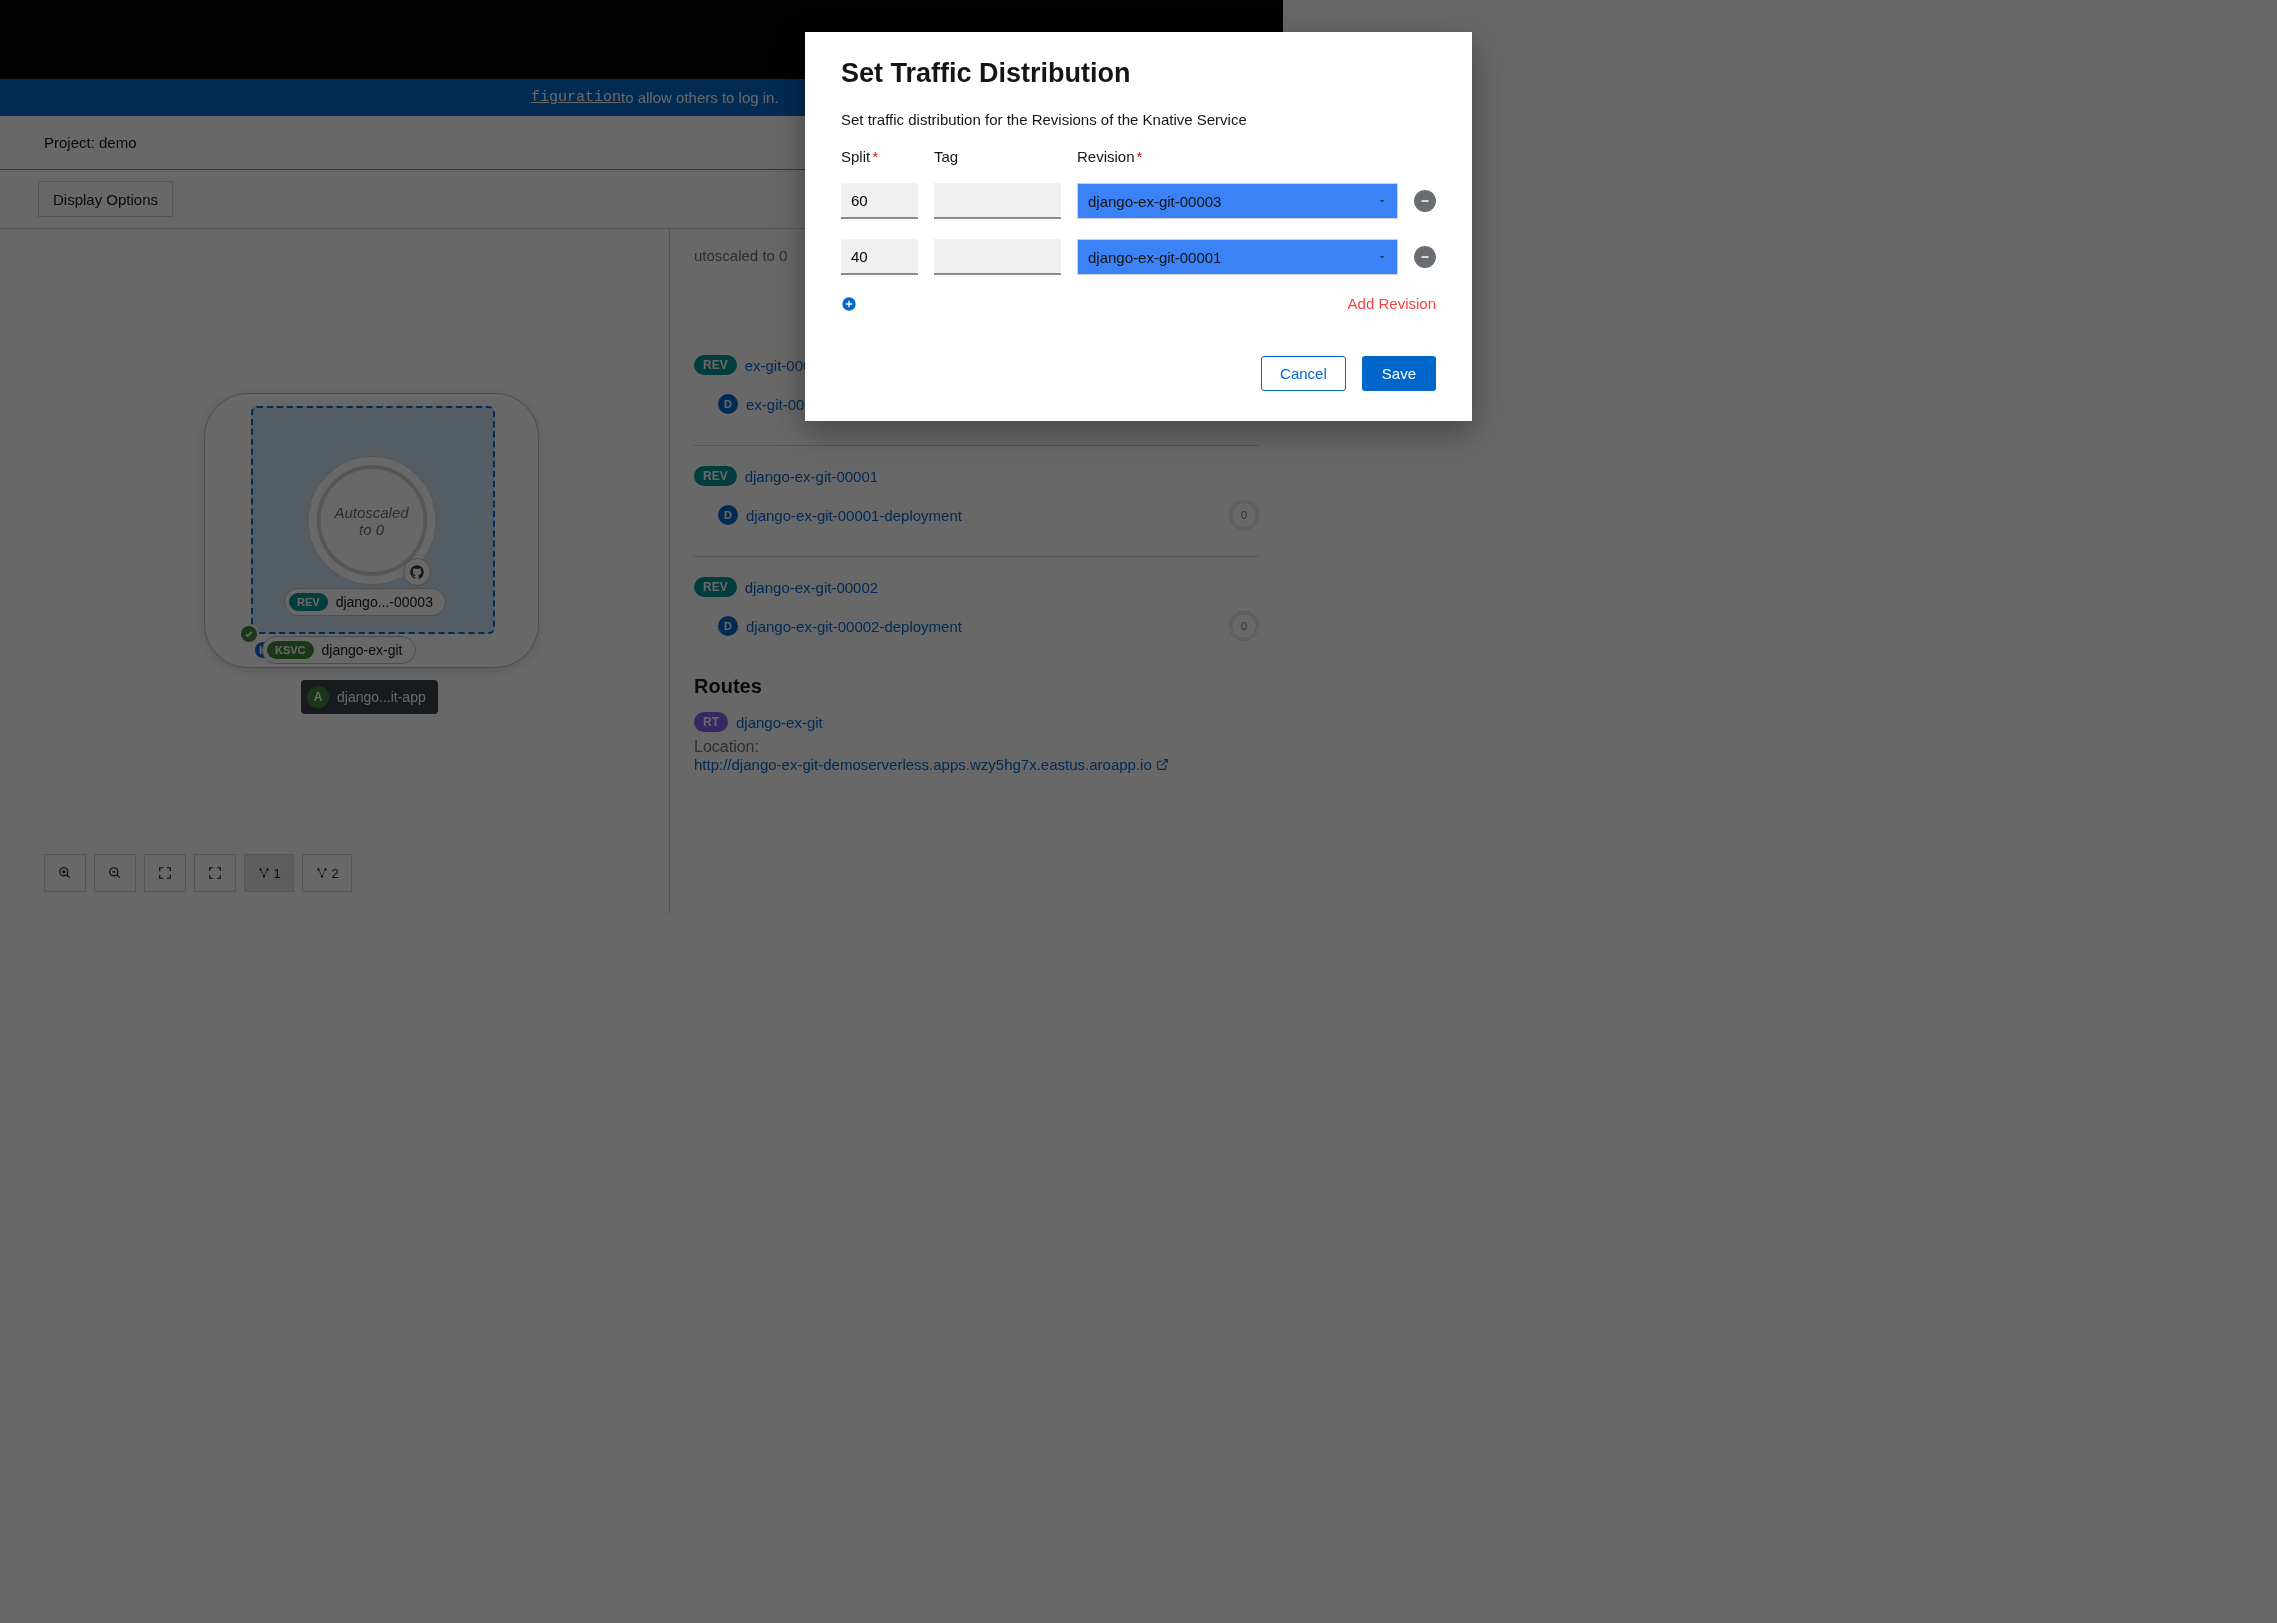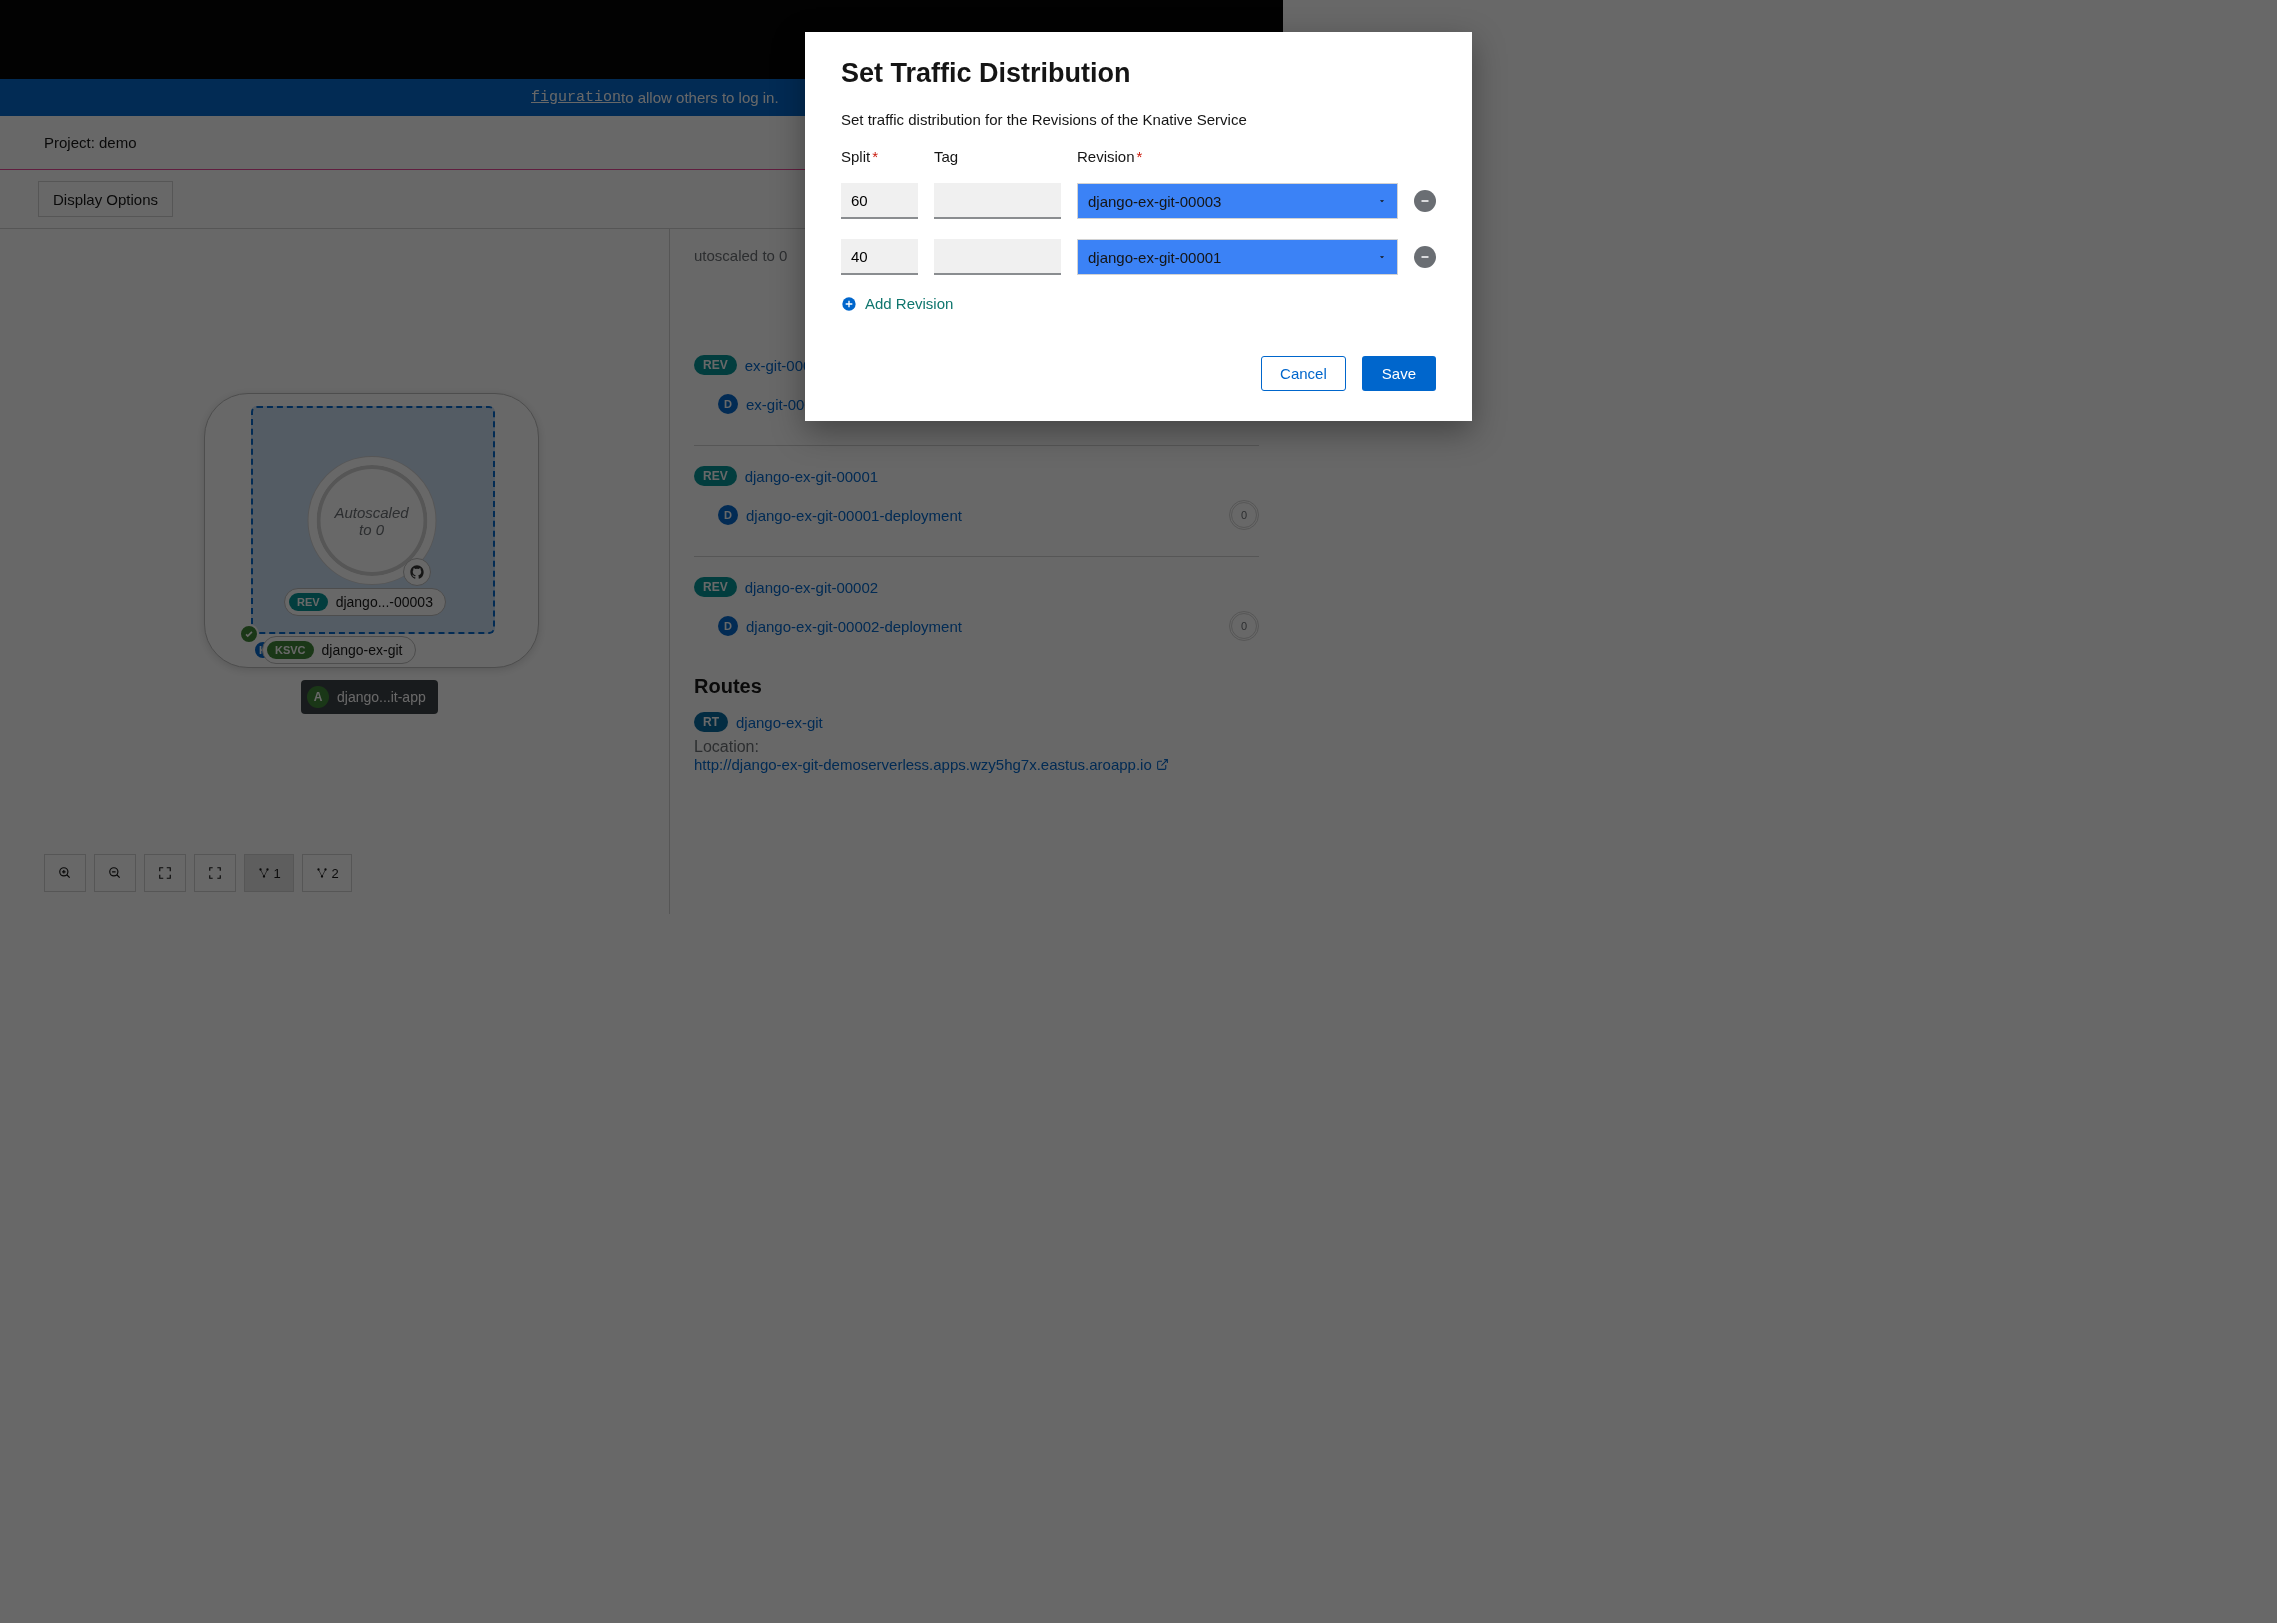--- a/index.html
+++ b/index.html
@@ -88,21 +88,21 @@
   display: inline-flex;
   align-items: center;
   padding: 3px 9px;
   border-radius: 12px;
   font-size: 12px;
   font-weight: 600;
   color: #fff;
 }
 .badge-rev { background: #009596; }
 .badge-d { background: #06c; width: 20px; height: 20px; border-radius: 50%; justify-content: center; padding: 0; font-size: 11px; }
-.badge-rt { background: #0369a1; }
+.badge-rt { background: #8b5cf6; }
 .rev-link { color: #06c; font-size: 15px; text-decoration: none; }
 .percent { font-size: 15px; color: #151515; }
 .pod-ring {
   width: 30px; height: 30px;
   border: 3px double #d2d2d2;
   border-radius: 50%;
   display: flex;
   align-items: center;
   justify-content: center;
   font-size: 11px;
@@ -284,21 +284,21 @@
   width: 22px; height: 22px;
   background: #6a6e73;
   border-radius: 50%;
   border: none;
   color: #fff;
   display: flex;
   align-items: center;
   justify-content: center;
   cursor: pointer;
 }
-.add-revision { color: #0f766e; display: flex; align-items: center; gap: 8px; cursor: pointer; font-size: 15px; margin-top: 4px; }
+.add-revision { color: #ef4444; display: flex; align-items: center; gap: 8px; cursor: pointer; font-size: 15px; margin-top: 4px; justify-content: space-between; }
 .modal-footer { display: flex; justify-content: flex-end; gap: 16px; margin-top: 44px; }
 .btn-cancel { border: 1px solid #06c; color: #06c; background: #fff; padding: 8px 18px; font-size: 15px; border-radius: 3px; cursor: pointer; }
 .btn-save { border: none; background: #06c; color: #fff; padding: 8px 20px; font-size: 15px; border-radius: 3px; cursor: pointer; }
 </style>
 </head>
 <body>
 
 <div class="masthead">
   <span class="masthead-icon">
     <svg width="18" height="18" viewBox="0 0 24 24" fill="#d2d2d2">

